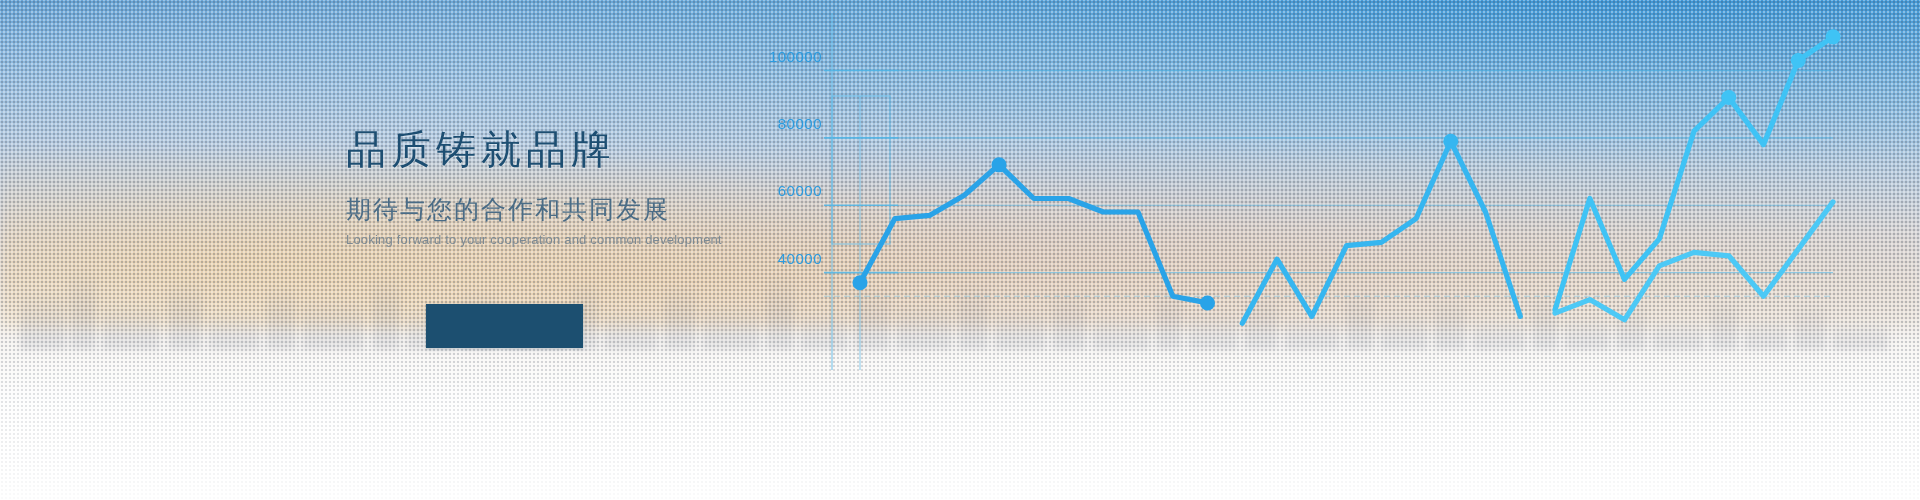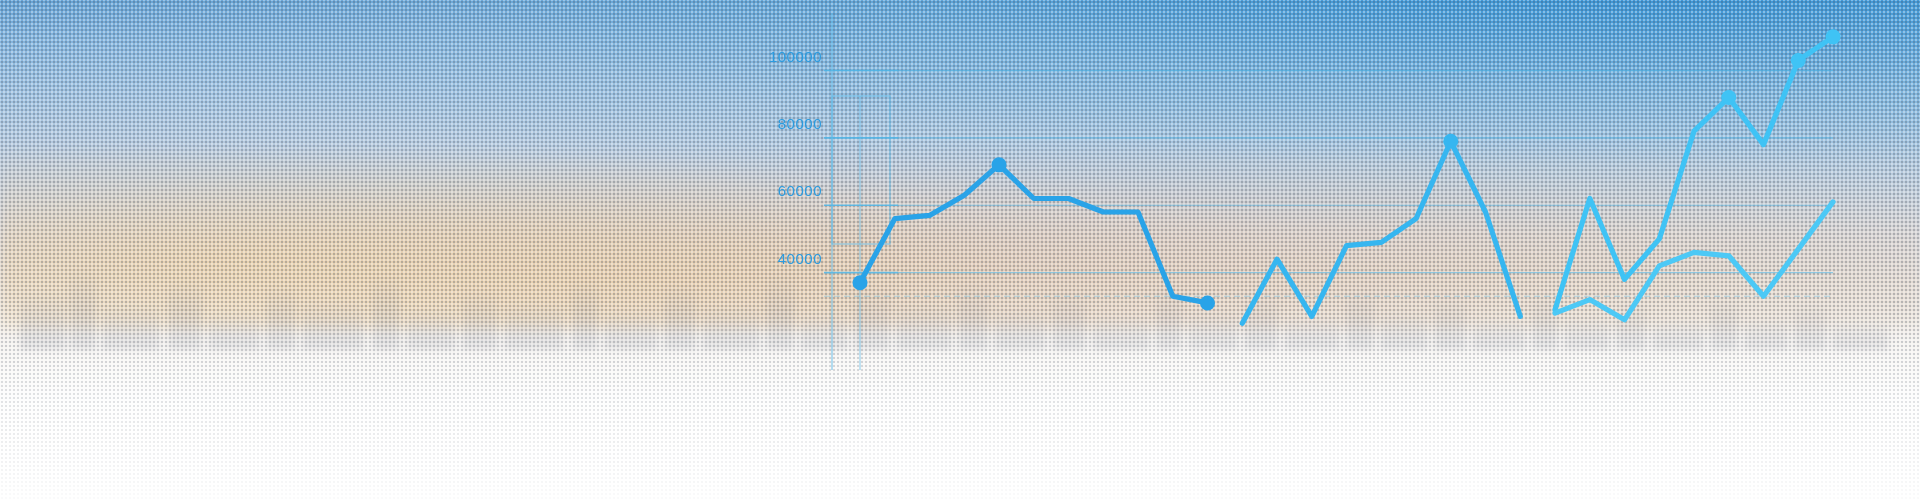--- a/index.html
+++ b/index.html
@@ -150,20 +150,26 @@
     <span style="left:1652px;width:52px;height:32px;"></span>
     <span style="left:1710px;width:28px;height:54px;"></span>
     <span style="left:1744px;width:44px;height:34px;"></span>
     <span style="left:1794px;width:32px;height:48px;"></span>
     <span style="left:1832px;width:56px;height:30px;"></span>
   </div>
   <div class="bg-sky-right"></div>
   <div class="dots"></div>
   <div class="dots-fade"></div>
 
+  <div class="copy">
+    <div class="headline">品质铸就品牌</div>
+    <div class="subline">期待与您的合作和共同发展</div>
+    <div class="enline">Looking forward to your cooperation and common development</div>
+    <button class="cta"></button>
+  </div>
 
   <div class="chart">
     <svg id="chart-svg" width="1160" height="500" viewBox="0 0 1160 500">
       <g id="gridlines">
           <line x1="64" y1="272.63157894736844" x2="138" y2="272.63157894736844" stroke="#4db6e8" stroke-width="1.6" opacity="0.85"></line>
           <line x1="138" y1="272.63157894736844" x2="1073" y2="272.63157894736844" stroke="#4db6e8" stroke-width="1.2" opacity="0.58"></line>
           <line x1="64" y1="205.26315789473685" x2="138" y2="205.26315789473685" stroke="#4db6e8" stroke-width="1.6" opacity="0.85"></line>
           <line x1="138" y1="205.26315789473685" x2="1073" y2="205.26315789473685" stroke="#4db6e8" stroke-width="1.2" opacity="0.58"></line>
           <line x1="64" y1="137.89473684210526" x2="138" y2="137.89473684210526" stroke="#4db6e8" stroke-width="1.6" opacity="0.85"></line>
           <line x1="138" y1="137.89473684210526" x2="1073" y2="137.89473684210526" stroke="#4db6e8" stroke-width="1.2" opacity="0.58"></line>

